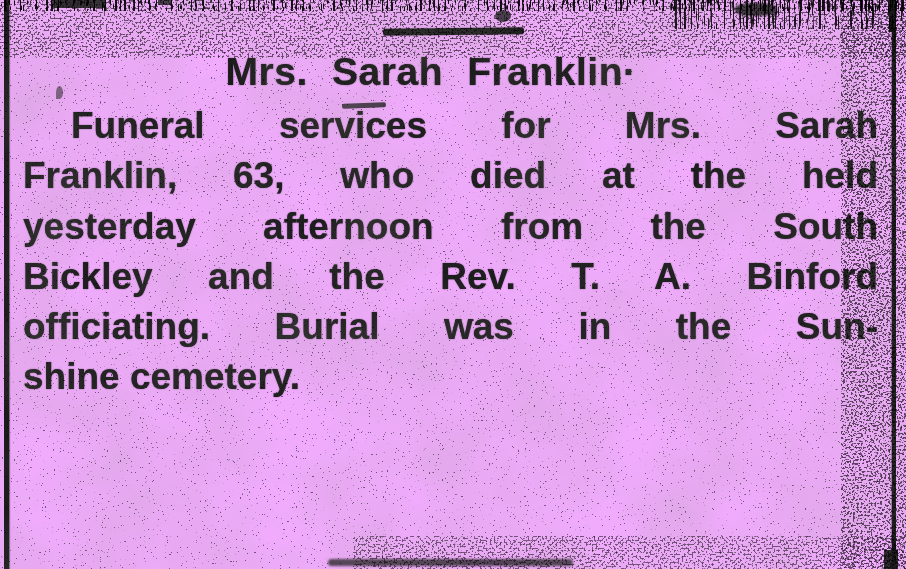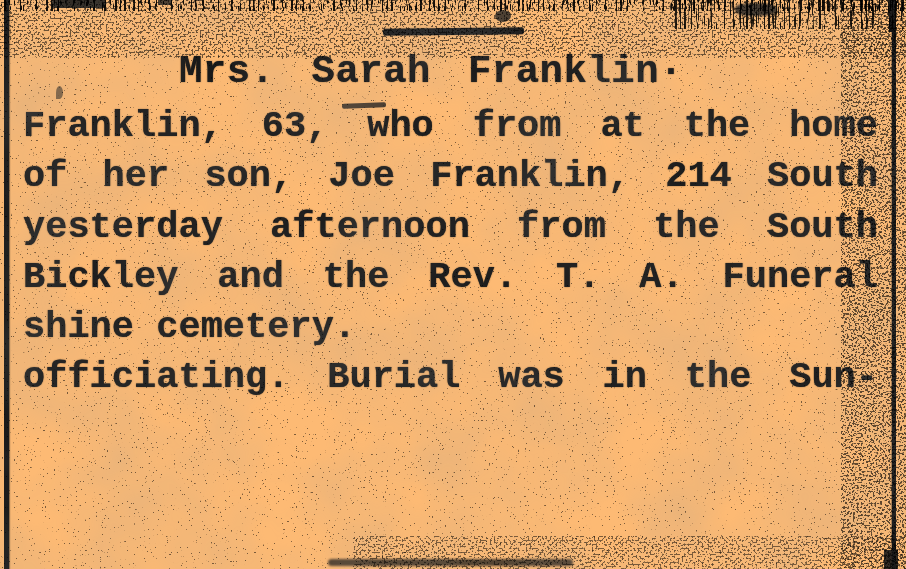--- a/index.html
+++ b/index.html
@@ -1,19 +1,19 @@
 <!DOCTYPE html>
 <html><head>
 <meta charset="utf-8">
 <style>
   html,body{margin:0;padding:0;background:#888;}
   .stage{
     position:relative;width:906px;height:569px;overflow:hidden;
-    background:#fdba74;
-    font-family:Liberation Mono, monospace;
+    background:#f0abfc;
+    font-family:Liberation Sans, sans-serif;
   }
   .noise-svg{position:absolute;left:0;top:0;z-index:6;pointer-events:none;}
   .rule{position:absolute;top:0;height:569px;background:#161616;z-index:4;}
   .rule-left{left:4px;width:5px;box-shadow:1px 0 1px rgba(20,20,20,.45);}
   .rule-right{left:892px;width:4px;box-shadow:-1px 0 1px rgba(20,20,20,.4);}
   .rule-right::after{content:"";position:absolute;left:-3px;top:0;width:7px;height:32px;background:#111;}
   .divider{
     position:absolute;left:383px;top:28px;width:141px;height:7px;
     background:#1a1a1a;border-radius:3px;transform:rotate(-0.6deg);
     box-shadow:0 0 1px #333;z-index:2;filter:blur(.3px);
@@ -54,26 +54,26 @@
 <div class="stage">
 
   <div class="rule rule-left"></div>
   <div class="rule rule-right"></div>
 
   <div class="divider"></div>
 
   <div class="headline">Mrs. Sarah Franklin·</div>
 
   <div class="bodytext">
-    <div class="bl">Franklin, 63, who from at the home</div>
-    <div class="bl">of her son, Joe Franklin, 214 South</div>
+    <div class="bl first">Funeral services for Mrs. Sarah</div>
+    <div class="bl">Franklin, 63, who died at the held</div>
     <div class="bl">yesterday afternoon from the South</div>
-    <div class="bl">Bickley and the Rev. T. A. Funeral</div>
+    <div class="bl">Bickley and the Rev. T. A. Binford</div>
+    <div class="bl">officiating. Burial was in the Sun-</div>
     <div class="bl last">shine cemetery.</div>
-    <div class="bl">officiating. Burial was in the Sun-</div>
   </div>
 
   <div class="mark m-topleft-bar"></div>
   <div class="mark m-top-small"></div>
   <div class="mark m-topright-blob"></div>
   <div class="mark m-top-dot"></div>
   <div class="mark m-stray-dash"></div>
   <div class="mark m-comma"></div>
   <div class="mark m-bottom-smear"></div>
   <div class="mark m-bottomright"></div>

